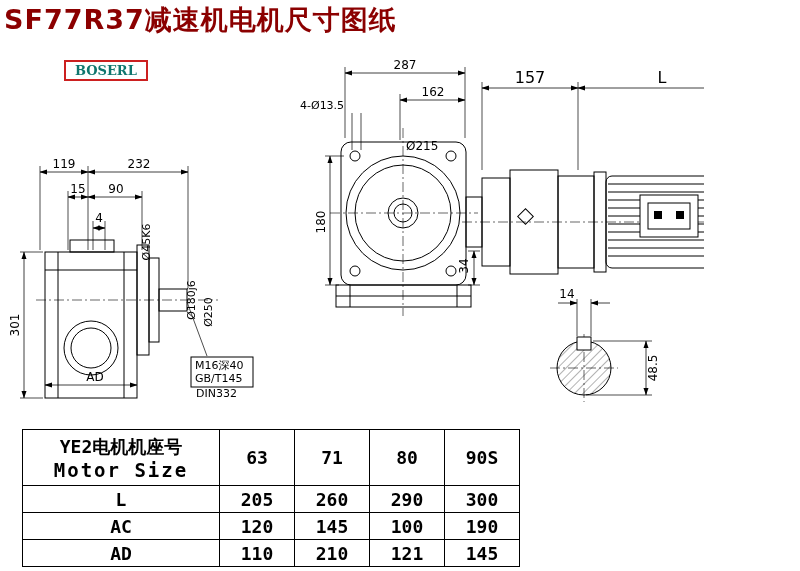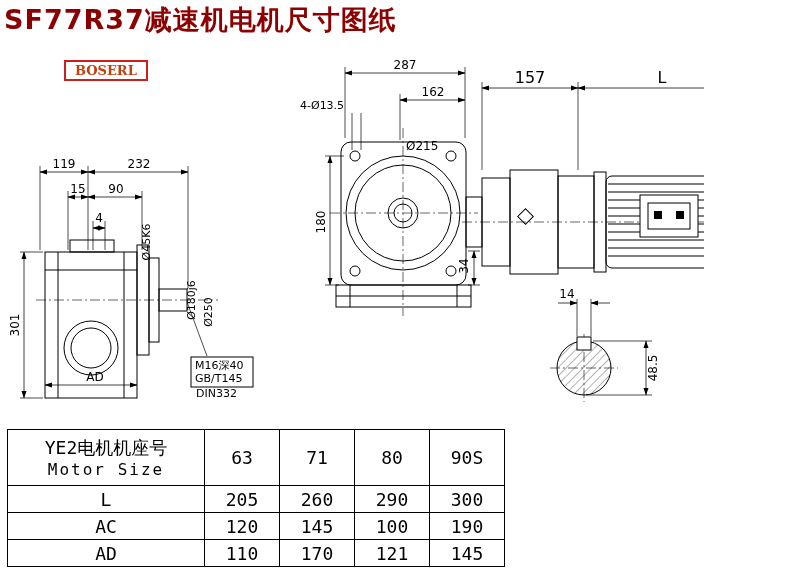--- a/index.html
+++ b/index.html
@@ -2,38 +2,38 @@
 <html><head>
 <meta charset="utf-8">
 <style>
   * { margin:0; padding:0; box-sizing:border-box; }
   html,body { background:#fff; }
   body { width:800px; height:571px; position:relative; font-family:"DejaVu Sans", sans-serif; }
   #stage { position:absolute; left:0; top:0; width:704px; height:571px; background:#fff; overflow:hidden; }
 
   .title { position:absolute; left:4px; top:2px; font-size:27px; font-weight:bold;
            color:#8b0000; letter-spacing:1px; font-family:"DejaVu Sans", sans-serif; }
-  .logo  { position:absolute; left:64px; top:60px; border:2px solid #cc2020; color:#c2410c;
+  .logo  { position:absolute; left:64px; top:60px; border:2px solid #cc2020; color:#0f766e;
            font-family:"DejaVu Serif", serif; font-weight:bold; font-size:13px; padding:1px 9px; background:#fff; }
 
   #drawing { position:absolute; left:0; top:0; }
   #drawing line, #drawing rect, #drawing circle { stroke:#000; stroke-width:1; fill:none; }
   #drawing .dim { stroke-width:0.75; }
   #drawing .ext { stroke-width:0.7; }
   #drawing .cl  { stroke-width:0.6; stroke-dasharray:10 3 2 3; }
   #drawing .wf  { fill:#fff; }
   #drawing .bf  { fill:#000; stroke:none; }
   #drawing text { stroke:none; fill:#000; font-size:12px; font-family:"DejaVu Sans", sans-serif; }
   #drawing .sm  { font-size:11px; }
   #drawing .lg  { font-size:16px; }
 
-  .spec-table { position:absolute; left:7px; top:429px; border-collapse:collapse; table-layout:fixed; background:#fff; }
+  .spec-table { position:absolute; left:22px; top:429px; border-collapse:collapse; table-layout:fixed; background:#fff;font-weight:bold; }
   .spec-table td { border:1px solid #000; text-align:center; vertical-align:middle; color:#000;
                    font-size:18px; font-family:"DejaVu Sans Mono","DejaVu Sans",monospace; }
-  .spec-table .h2 { font-size:16px; letter-spacing:2px; }
+  .spec-table .h2 { font-size:19px; letter-spacing:2px; }
 </style>
 </head>
 <body>
 
 <div id="stage">
 
   <div class="title">SF77R37减速机电机尺寸图纸</div>
   <div class="logo">BOSERL</div>
 
   <svg id="drawing" width="800" height="428" viewBox="0 0 800 428">
@@ -233,20 +233,20 @@
     <tr style="height:27px">
       <td>AC</td>
       <td>120</td>
       <td>145</td>
       <td>100</td>
       <td>190</td>
     </tr>
     <tr style="height:27px">
       <td>AD</td>
       <td>110</td>
-      <td>170</td>
+      <td>210</td>
       <td>121</td>
       <td>145</td>
     </tr>
   </tbody>
     </table>
 
 </div>
 
 </body></html>

